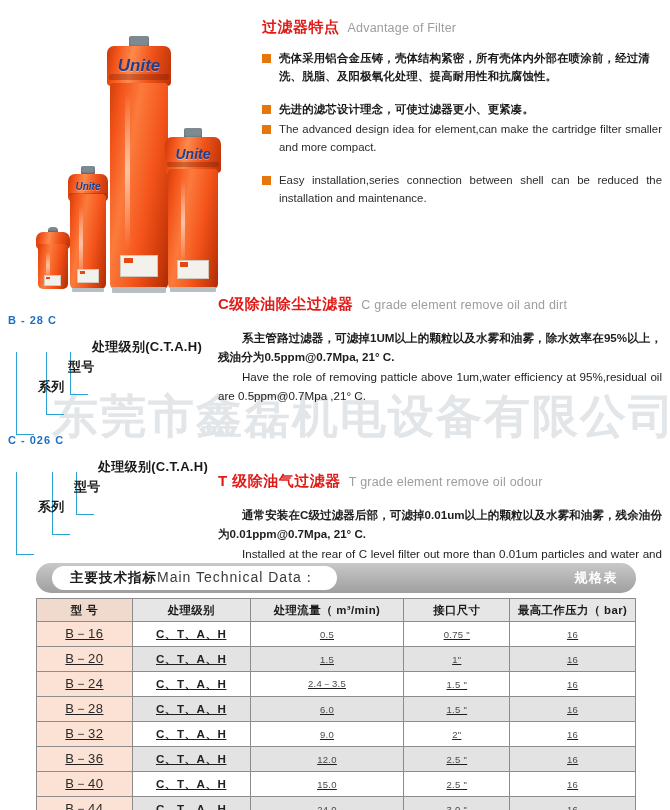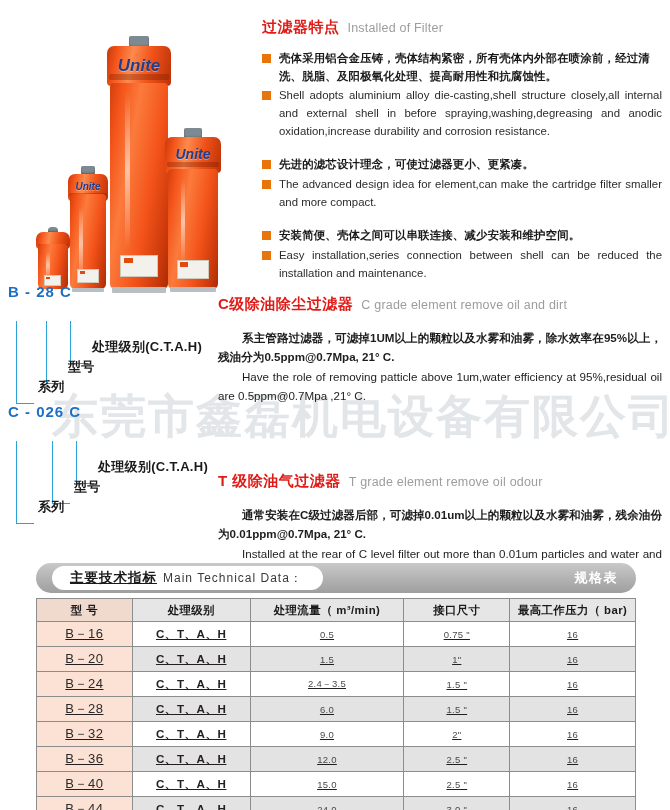--- a/index.html
+++ b/index.html
@@ -84,21 +84,21 @@
     margin-top:4px; margin-right:8px;
   }
   .btext { font-size:11.4px; line-height:1.55; flex:1; }
   .btext.cn { font-weight:bold; color:#1a1a1a; letter-spacing:.2px; }
   .btext.en { color:#2b2b2b; text-align:justify; }
 
   
   .code-diagram { position:absolute; width:250px; height:115px; z-index:3; }
   #code-diagram-b { left:8px; top:283px; }
   #code-diagram-c { left:8px; top:403px; }
-  .code-line { font-size:15px; font-weight:bold; color:#1d6fc4; letter-spacing:1px; height:18px; }
+  .code-line { font-size:11px; font-weight:bold; color:#1d6fc4; letter-spacing:1px; height:18px;margin-top:31px; }
   .leader { position:absolute; border-color:#29a3d6; }
   .leader .v { position:absolute; width:0; border-left:1.2px solid #29a3d6; }
   .leader .h { position:absolute; height:0; border-top:1.2px solid #29a3d6; }
   .lbl {
     position:absolute; font-size:13px; font-weight:bold; color:#1a1a1a;
     white-space:nowrap; letter-spacing:.3px;
   }
 
   
   .grade { position:absolute; left:218px; width:444px; z-index:3; }
@@ -118,22 +118,22 @@
     background:linear-gradient(to bottom,#c9c9c9,#b4b4b4 48%,#9f9f9f);
     border-radius:15px;
     display:flex; align-items:center; justify-content:flex-end;
   }
   #tech-pill {
     position:absolute; left:16px; top:3px; height:24px;
     background:#ffffff; border-radius:12px;
     display:flex; align-items:center; padding:0 20px 0 18px;
     white-space:nowrap;
   }
-  #tech-pill .cn { font-size:13.5px; font-weight:bold; color:#1a1a1a; letter-spacing:1px;text-decoration:underline; }
-  #tech-pill .en { font-size:12px; color:#3a3a3a; margin-left:6px; letter-spacing:1px; }
+  #tech-pill .cn { font-size:13.5px; font-weight:bold; color:#1a1a1a; letter-spacing:1px; }
+  #tech-pill .en { font-size:14px; color:#3a3a3a; letter-spacing:1px; }
   #tech-right { color:#ffffff; font-size:13px; font-weight:bold; margin-right:18px; letter-spacing:1.5px; }
 
   table#spec-table {
     width:600px; border-collapse:collapse; margin-top:5px;
     border:1.4px solid #6b6b6b;
   }
   #spec-table th, #spec-table td {
     border:1px solid #8c8c8c;
     text-align:center; padding:3px 2px;
   }
@@ -204,50 +204,42 @@
     <div class="v-gloss" style="top:42px;bottom:24px;"></div>
     <div class="v-plate" style="left:9px;bottom:10px;width:32px;height:19px;">
         <i></i>
       </div>
     <div class="v-foot" style="left:2px;bottom:-3px;width:46px;height:5px;"></div>
   </div>
 </div>
 
 <div id="features" class="layer">
   <div class="sec-head">
-    <span class="cn">过滤器特点</span><span class="en">Installed of Filter</span>
+    <span class="cn">过滤器特点</span><span class="en">Advantage of Filter</span>
   </div>
 
   <div class="bullet-group">
     <div class="bullet-row">
       <span class="bsq"></span>
       <span class="btext cn">壳体采用铝合金压铸，壳体结构紧密，所有壳体内外部在喷涂前，经过清洗、脱脂、及阳极氧化处理、提高耐用性和抗腐蚀性。</span>
     </div>
-    <div class="bullet-row">
-      <span class="bsq"></span>
-      <span class="btext en">Shell adopts aluminium alloy die-casting,shell structure closely,all internal and external shell in before spraying,washing,degreasing and anodic oxidation,increase durability and corrosion resistance.</span>
-    </div>
   </div>
 
   <div class="bullet-group" style="margin-top:16px;">
     <div class="bullet-row">
       <span class="bsq"></span>
       <span class="btext cn">先进的滤芯设计理念，可使过滤器更小、更紧凑。</span>
     </div>
     <div class="bullet-row">
       <span class="bsq"></span>
       <span class="btext en">The advanced design idea for element,can make the cartridge filter smaller and more compact.</span>
     </div>
   </div>
 
   <div class="bullet-group" style="margin-top:16px;">
-    <div class="bullet-row">
-      <span class="bsq"></span>
-      <span class="btext cn">安装简便、壳体之间可以串联连接、减少安装和维护空间。</span>
-    </div>
     <div class="bullet-row">
       <span class="bsq"></span>
       <span class="btext en">Easy installation,series connection between shell can be reduced the installation and maintenance.</span>
     </div>
   </div>
 </div>
 
 <div class="code-diagram" id="code-diagram-b">
   <div class="code-line">B - 28 C</div>
   <div class="leader">

